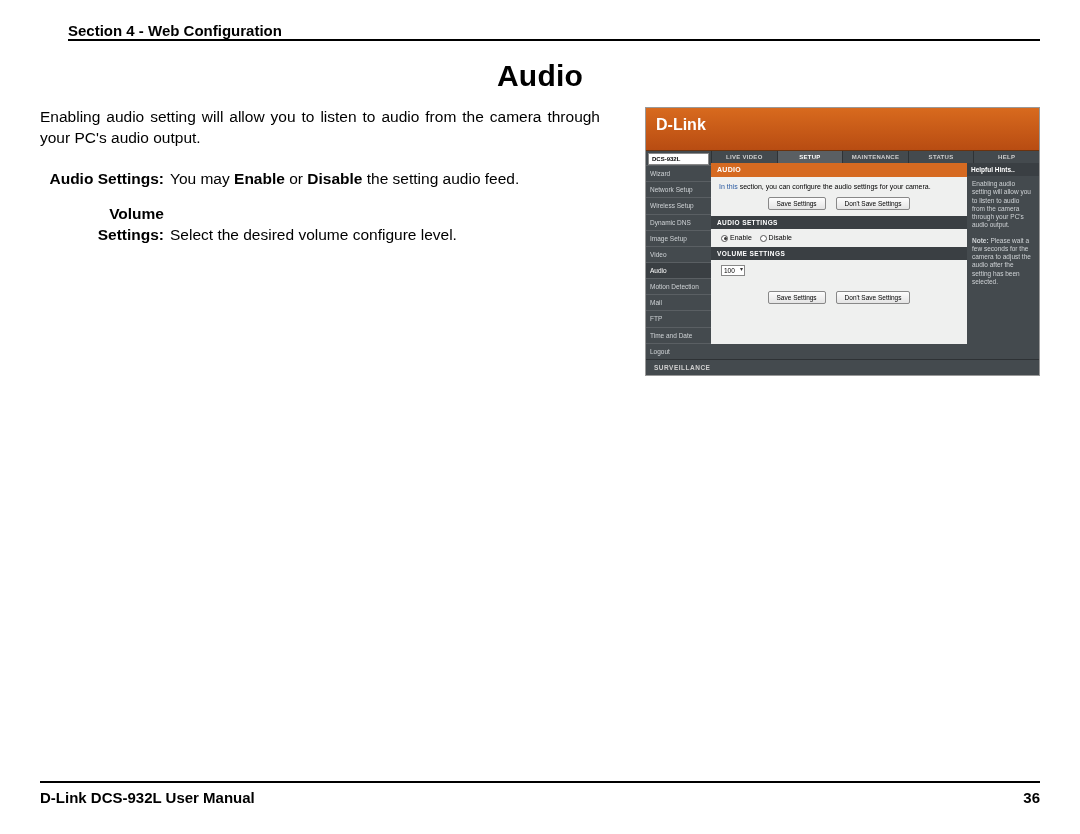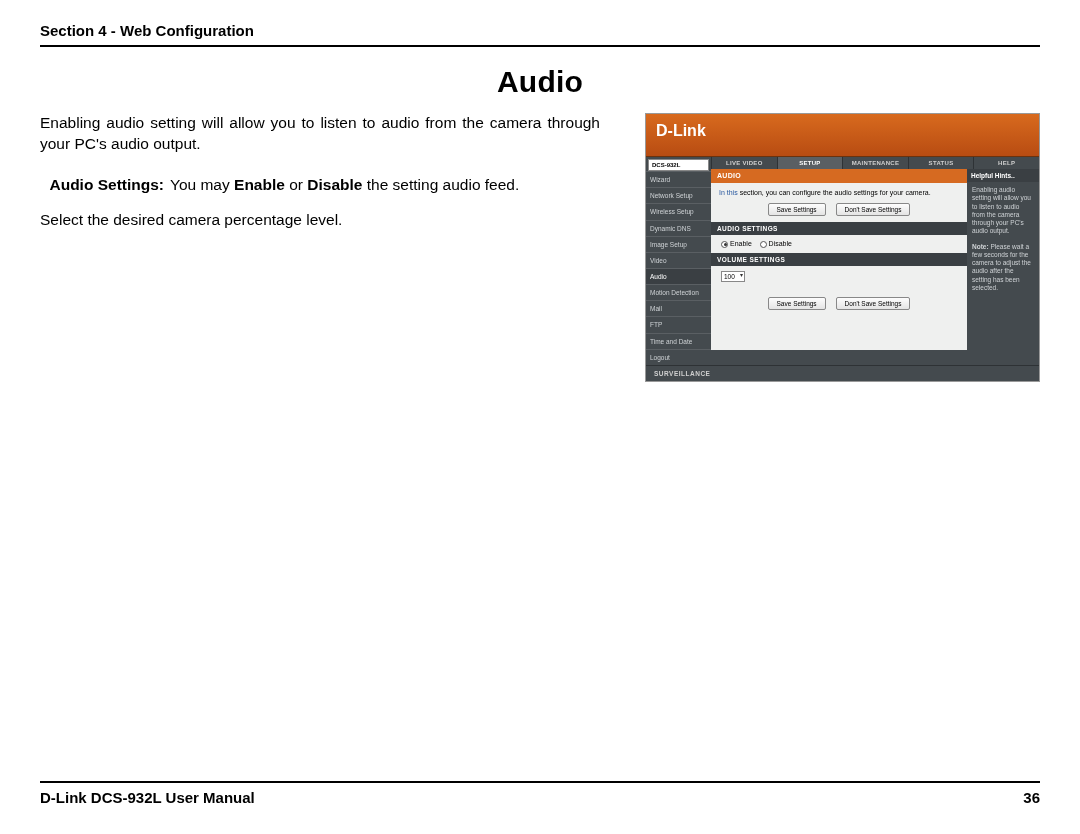--- a/index.html
+++ b/index.html
@@ -10,23 +10,24 @@
     height: 834px;
     position: relative;
     color: #000;
   }
   .page {
     padding: 22px 40px 0 40px;
   }
   .section-header {
     font-size: 15px;
     font-weight: 700;
-    padding-bottom: 6px;
+    padding-bottom: 0;
     border-bottom: 2px solid #000;
     margin-bottom: 18px;
+    margin-left: 28px;
   }
   .title {
     font-size: 30px;
     font-weight: 700;
     text-align: center;
     margin-bottom: 14px;
     letter-spacing: 0.2px;
   }
   .content {
     display: flex;
@@ -213,21 +214,22 @@
     <div class="left-col">
       <p>Enabling audio setting will allow you to listen to audio from the camera through your PC's audio output.</p>
       <div class="defs">
         <div class="def-row">
           <div class="def-label">Audio Settings:</div>
           <div class="def-text">
             <span>You may </span><span class="bold">Enable</span><span> or </span><span class="bold">Disable</span><span> the setting audio feed.</span>
           </div>
         </div>
         <div class="def-row">
-          <div class="def-text">Select the desired camera percentage level.</div>
+          <div class="def-label">Volume Settings:</div>
+          <div class="def-text">Select the desired volume configure level.</div>
         </div>
       </div>
     </div>
 
     <div class="shot">
       <div class="shot-logo">
         <span class="dlink">D-Link</span>
       </div>
       <div class="shot-body">
         <div class="shot-side">

